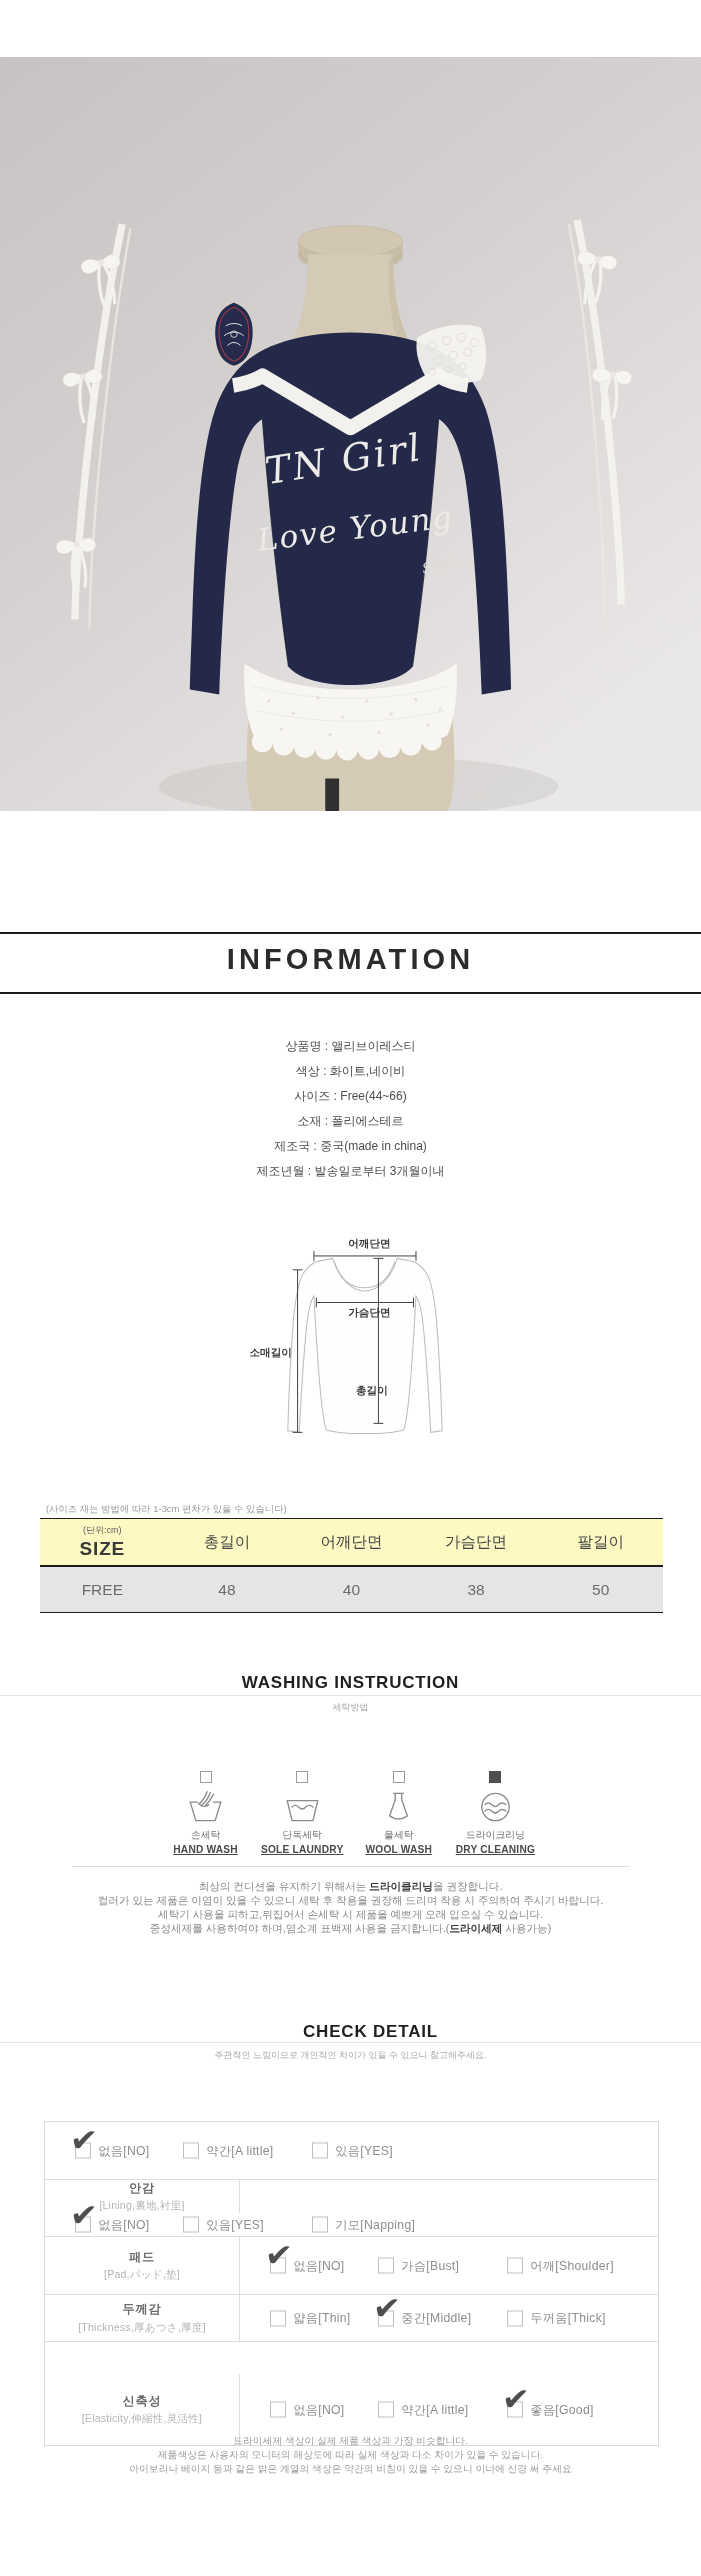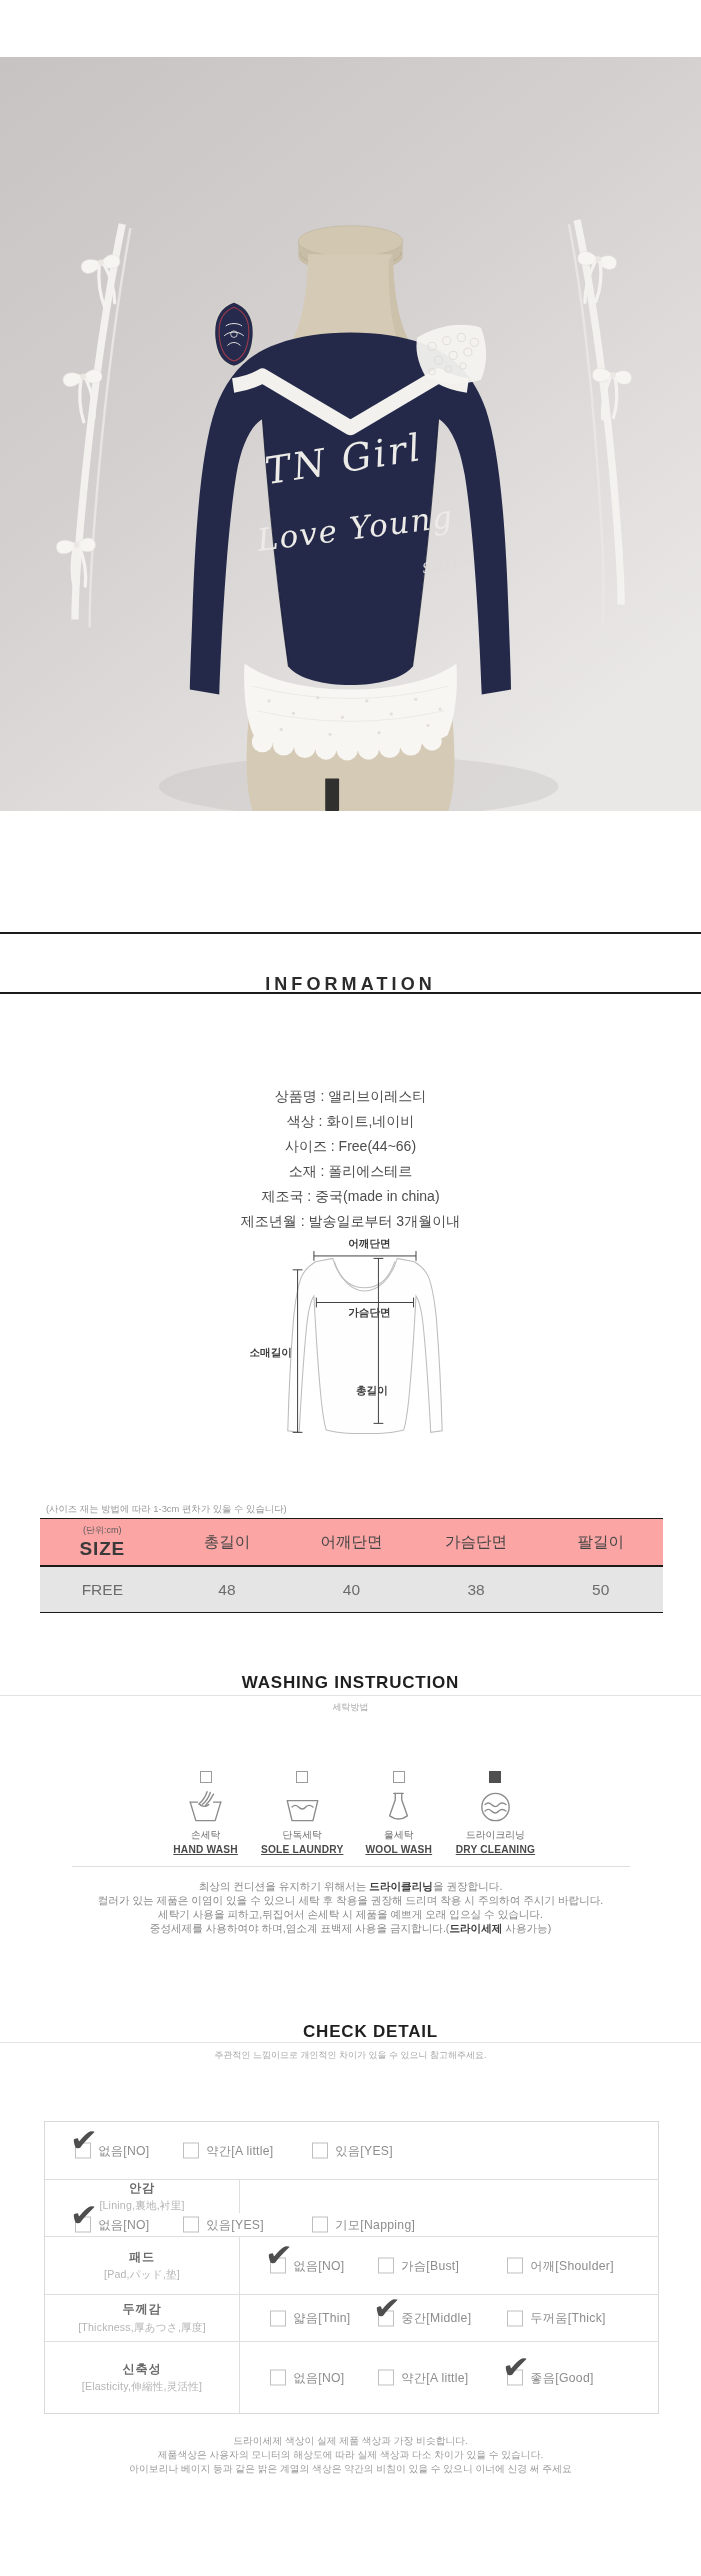--- a/index.html
+++ b/index.html
@@ -8,32 +8,32 @@
   .abs{position:absolute;}
   .ctr{left:0;right:0;text-align:center;}
 
   
   .photo{top:57px;left:0;width:701px;height:754px;}
 
   
   .rule{left:0;width:701px;height:1.6px;background:#1b1b1b;}
   #rule-top{top:932px;}
   #rule-bottom{top:992px;}
-  .info-title{top:974px;font-size:18px;font-weight:700;letter-spacing:4.1px;color:#2b2b2b;}
-  .info-lines{top:1084px;font-size:14px;line-height:25px;color:#4d4d4d;font-weight:500;}
+  .info-title{top:943px;font-size:29px;font-weight:700;letter-spacing:4.1px;color:#2b2b2b;}
+  .info-lines{top:1034px;font-size:12px;line-height:25px;color:#4d4d4d;font-weight:500;}
 
   
   .diagram{top:1229px;left:220px;}
   .diagram text{font-family:"Liberation Sans","DejaVu Sans",sans-serif;font-size:13px;fill:#3d3d3d;font-weight:600;}
 
   .size-note{top:1503px;left:46px;font-size:9.4px;color:#9a9a9a;}
 
   
   .size-table{top:1518px;left:40px;width:623px;border-top:1.6px solid #1b1b1b;border-bottom:1.6px solid #1b1b1b;}
-  .size-header{display:flex;height:46px;background:#fca5a5;border-bottom:2.4px solid #1b1b1b;align-items:center;}
+  .size-header{display:flex;height:46px;background:#fef9c3;border-bottom:2.4px solid #1b1b1b;align-items:center;}
   .size-row{display:flex;height:45px;align-items:center;background:#e5e5e5;}
   .size-cell{flex:1;text-align:center;}
   .size-head-txt{font-size:15.5px;color:#454545;font-weight:500;}
   .size-unit{font-size:9px;color:#5a5a5a;margin-bottom:0.8px;}
   .size-word{font-size:19px;color:#3a3a3a;font-weight:700;letter-spacing:0.8px;}
   .size-val{font-size:15.5px;color:#6c6c6c;}
 
   
   .sec-title{font-size:17px;font-weight:700;letter-spacing:0.8px;color:#1f1f1f;}
   #wash-title{top:1673px;}
@@ -50,21 +50,21 @@
   #wash-divider{top:1866px;left:72px;width:558px;height:0.8px;background:#dedede;}
   .care-lines{top:1879px;font-size:10.6px;color:#888888;line-height:14px;}
   .care-lines b{color:#3c3c3c;font-weight:700;}
 
   
   #check-title{top:2022px;margin-left:40px;}
   #check-hr{top:2042px;}
   #check-sub{top:2049px;}
   .check-table{top:2121px;left:44px;width:615px;border:0.8px solid #d9d9d9;box-sizing:border-box;}
   .check-row{display:flex;border-bottom:0.8px solid #dedede;}
-  .check-row:last-child{border-bottom:none;}
+  .check-row:last-child{border-bottom:none;margin-top:32px;}
   .check-label-cell{width:194px;border-right:0.8px solid #dedede;display:flex;flex-direction:column;justify-content:center;align-items:center;}
   .check-label{font-size:12.2px;color:#6b6b6b;font-weight:700;letter-spacing:0.8px;}
   .check-sublabel{font-size:10.6px;color:#b5b5b5;margin-top:2.4px;letter-spacing:0.2px;}
   .check-options-cell{position:relative;flex:1;}
   .check-option{position:absolute;top:50%;transform:translateY(-50%);display:flex;align-items:center;}
   .opt-0{left:30px;} .opt-1{left:138px;} .opt-2{left:267px;}
   .check-box{width:14px;height:14px;border:1.2px solid #bfbfbf;position:relative;background:#fff;}
   .check-mark{position:absolute;left:-5.7px;top:-19.6px;font-size:33px;line-height:1;color:#4e4e4e;
               font-family:"DejaVu Sans",sans-serif;transform:rotate(4deg);}
   .check-option-label{margin-left:7.3px;font-size:12.2px;color:#8d8d8d;letter-spacing:0.3px;white-space:nowrap;}

